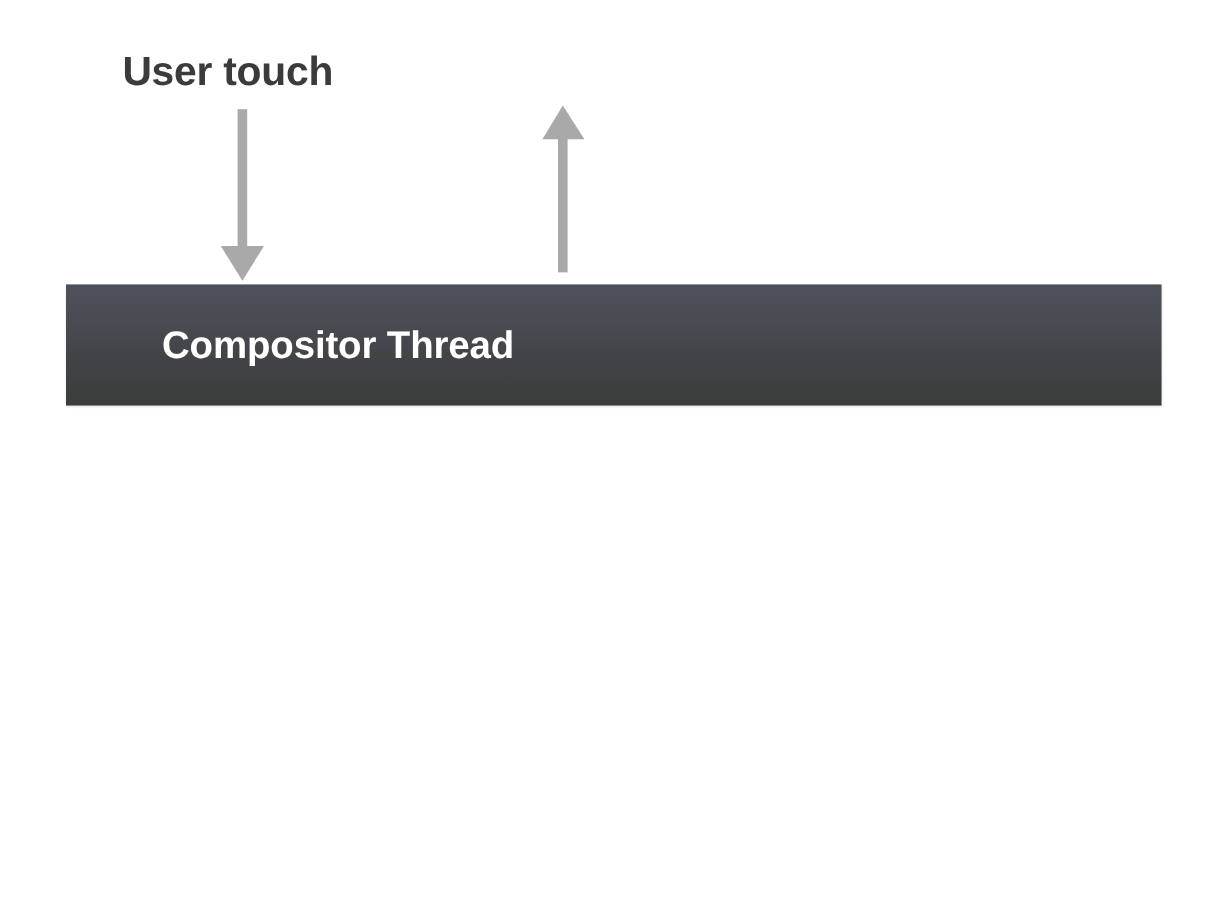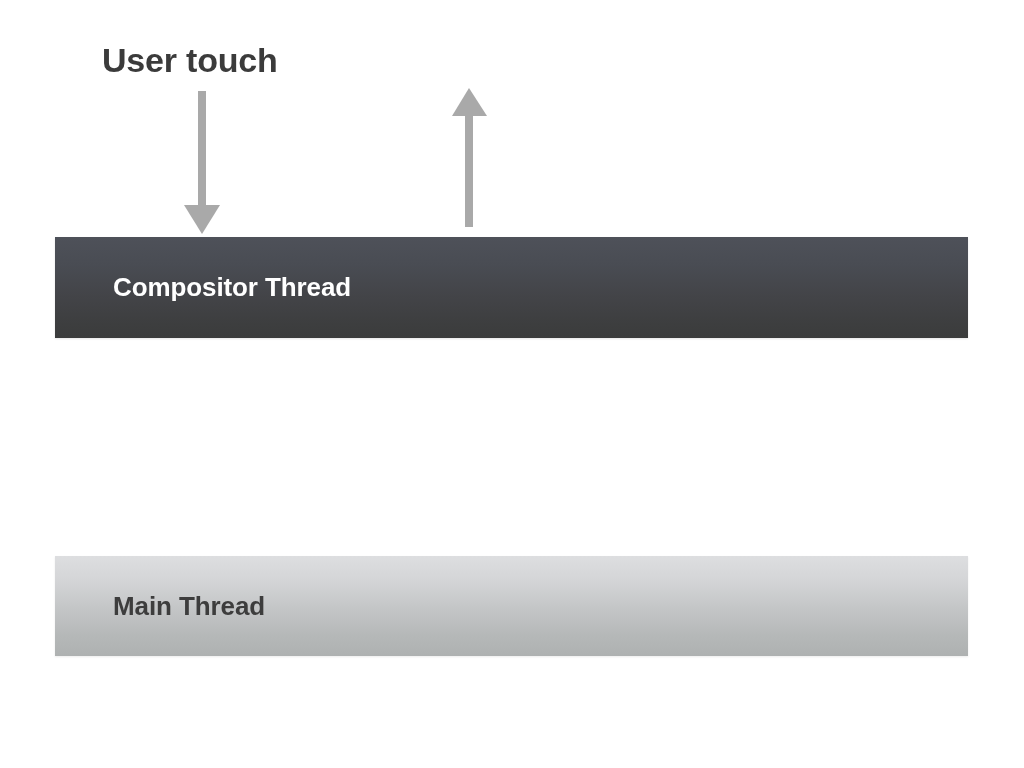--- a/index.html
+++ b/index.html
@@ -61,24 +61,24 @@
     position: absolute;
     left: 55px;
     width: 913px;
     box-sizing: border-box;
     display: flex;
     align-items: center;
   }
   .thread-bar-label {
     font-family: "Liberation Sans", sans-serif;
     font-weight: bold;
-    font-size: 26px;
+    font-size: 32px;
     letter-spacing: -0.1px;
     white-space: nowrap;
-    padding-left: 58px;
+    padding-left: 80px;
   }
 
   #bar-compositor {
     top: 237px;
     height: 101px;
     background: linear-gradient(to bottom, #4e5159 0%, #494c53 28%, #434448 58%, #3d3e3f 86%, #3b3c3c 100%);
     box-shadow: 0 1px 2px rgba(0,0,0,0.10);
   }
   #bar-compositor .thread-bar-label {
     color: #ffffff;
@@ -112,17 +112,14 @@
     <g>
       <rect x="465" y="113" width="8" height="114" fill="#a9a9a9"></rect>
       <polygon points="469,88 487,116 452,116" fill="#a9a9a9"></polygon>
     </g>
   </svg>
 
   <div class="thread-bar" id="bar-compositor">
     <span class="thread-bar-label">Compositor Thread</span>
   </div>
 
-  <div class="thread-bar" id="bar-main">
-    <span class="thread-bar-label">Main Thread</span>
-  </div>
 
 </div>
 
 </body></html>

